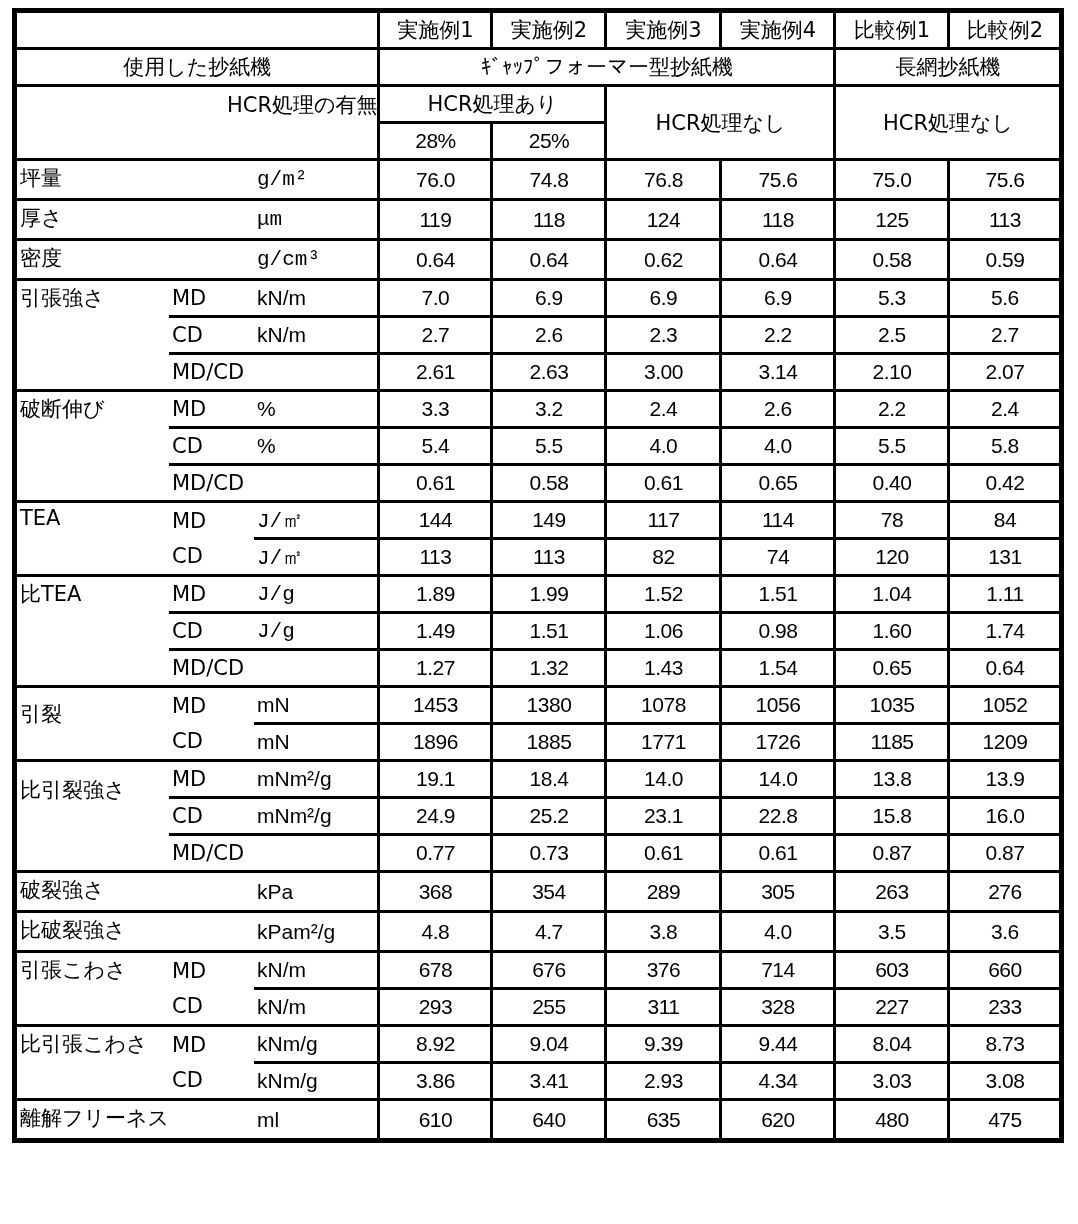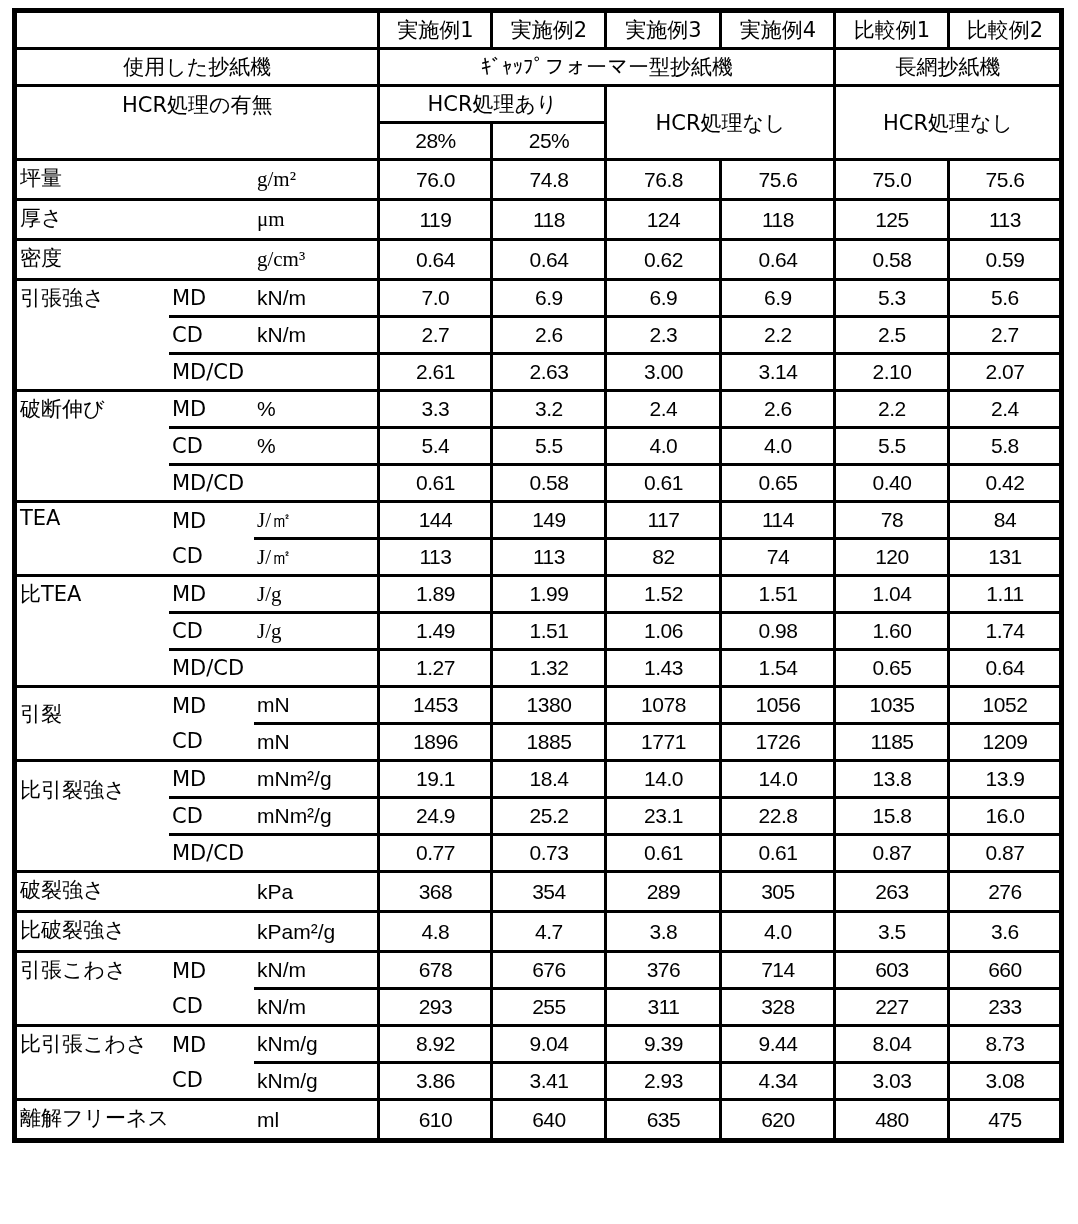--- a/index.html
+++ b/index.html
@@ -8,21 +8,21 @@
   table.data { position:absolute; left:12px; top:8px; border-collapse:collapse;
                border:5px solid #000; table-layout:fixed; }
   table.data td { border:3px solid #000; padding:0; height:34px; font-size:21px;
                   text-align:center; vertical-align:middle; white-space:nowrap; overflow:hidden; }
   td.lbl { text-align:left !important; padding-left:3px !important; }
   td.lab1 { border-right:none !important; }
   td.lab2 { border-left:none !important; border-right:none !important; }
   td.lab3 { border-left:none !important; }
   td.sub-first { border-bottom:none !important; }
   td.sub-last { border-top:none !important; }
-  .unit { font-family:Liberation Serif, serif; font-size:20px; }
+  .unit { font-family:Liberation Mono, monospace; font-size:20px; }
   .unit.sans { font-family:"Liberation Sans","DejaVu Sans",sans-serif; }
   .hdr { font-size:21px; }
   .num { font-family:"Liberation Sans", sans-serif; font-size:21px; letter-spacing:-0.5px; }
 </style>
 </head>
 <body>
 
 <table class="data">
   <colgroup>
     <col style="width:152px">
@@ -44,21 +44,21 @@
       <td class="hdr">実施例4</td>
       <td class="hdr">比較例1</td>
       <td class="hdr">比較例2</td>
     </tr>
     <tr>
       <td colspan="3" class="hdr">使用した抄紙機</td>
       <td colspan="4" class="hdr">ｷﾞｬｯﾌﾟフォーマー型抄紙機</td>
       <td colspan="2" class="hdr">長網抄紙機</td>
     </tr>
     <tr>
-      <td colspan="3" rowspan="2" class="hdr" style="vertical-align:top;padding-top:4px;">HCR処理の有無</td>
+      <td colspan="3" rowspan="2" class="hdr" style="vertical-align:top;padding-top:4px;text-align:right;">HCR処理の有無</td>
       <td colspan="2" class="hdr">HCR処理あり</td>
       <td colspan="2" rowspan="2" class="hdr">HCR処理なし</td>
       <td colspan="2" rowspan="2" class="hdr">HCR処理なし</td>
     </tr>
     <tr>
       <td class="num">28%</td>
       <td class="num">25%</td>
     </tr>
   <tr>
         <td class="lbl lab1" rowspan="1" style="vertical-align: top; padding-top: 3px;">坪量</td>

